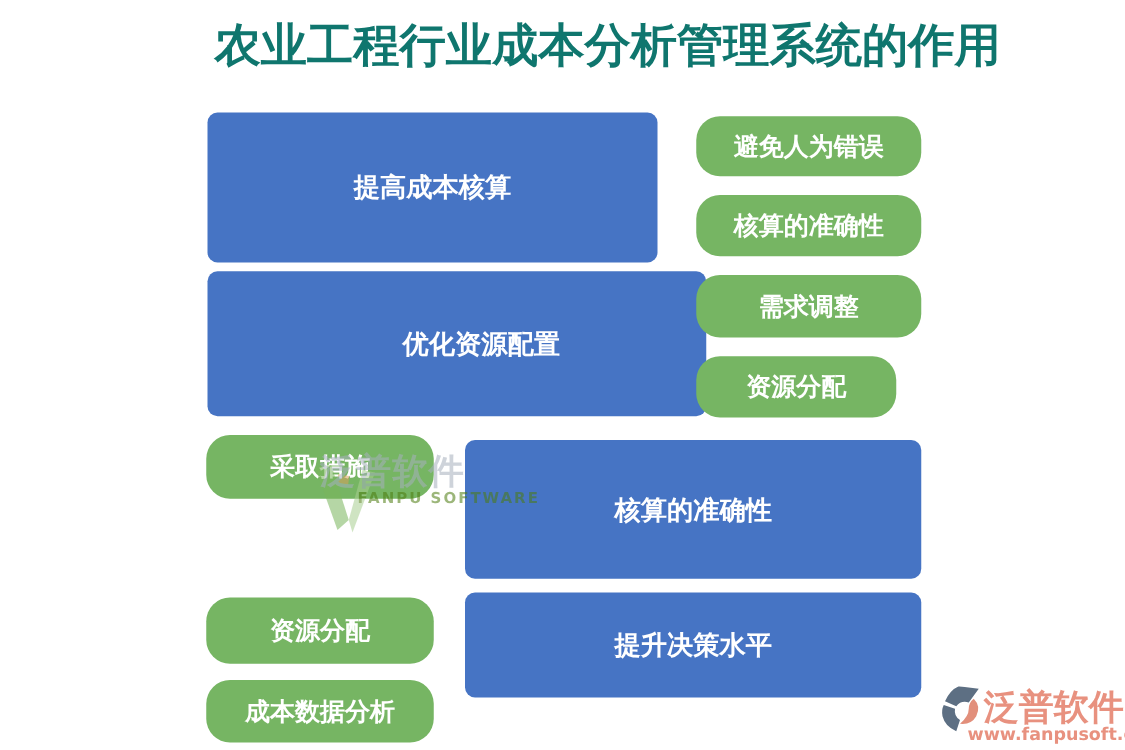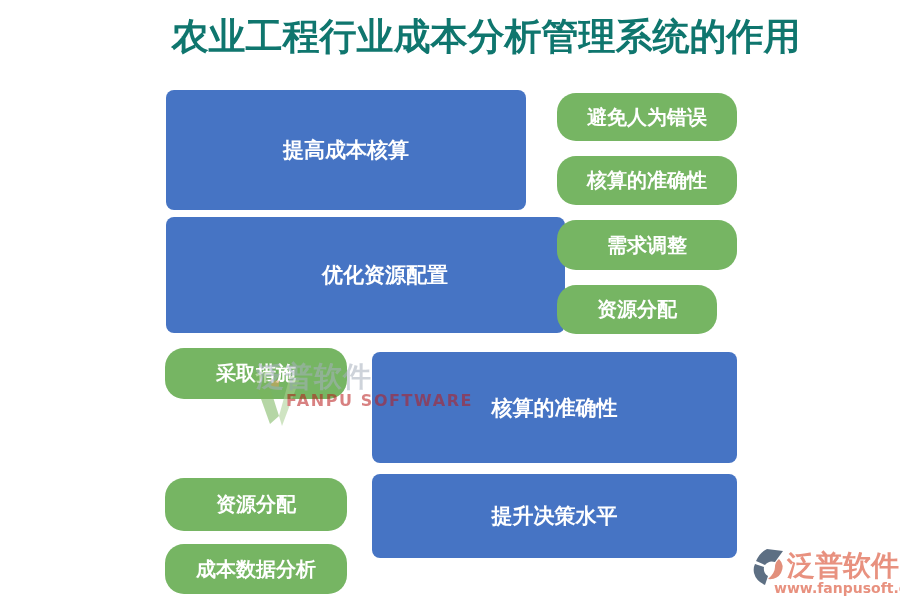--- a/index.html
+++ b/index.html
@@ -32,21 +32,21 @@
   .gl2{left:165px;top:411px;width:182px;height:51px;}
   .gl3{left:165px;top:478px;width:182px;height:53px;}
   .gl4{left:165px;top:544px;width:182px;height:50px;}
   
   .watermark{position:absolute;left:0;top:0;z-index:50;opacity:0.55;pointer-events:none;}
   .wm-zh{
     position:absolute;left:256px;top:358px;font-size:28px;color:#a7b0bd;
     font-weight:bold;letter-spacing:1px;white-space:nowrap;
   }
   .wm-en{
-    position:absolute;left:286px;top:391px;font-size:16px;color:#b91c1c;
+    position:absolute;left:286px;top:391px;font-size:12px;color:#4d7c0f;
     font-family:"DejaVu Sans","Liberation Sans",sans-serif;font-weight:bold;
     letter-spacing:1.6px;white-space:nowrap;
   }
   .wm-logo{position:absolute;left:246px;top:372px;}
   
   .brand{position:absolute;left:750px;top:546px;width:150px;height:52px;}
   .brand-icon{position:absolute;left:3px;top:3px;}
   .brand-zh{
     position:absolute;left:37px;top:1px;font-size:28px;font-weight:bold;
     color:#e8917f;letter-spacing:0px;white-space:nowrap;

